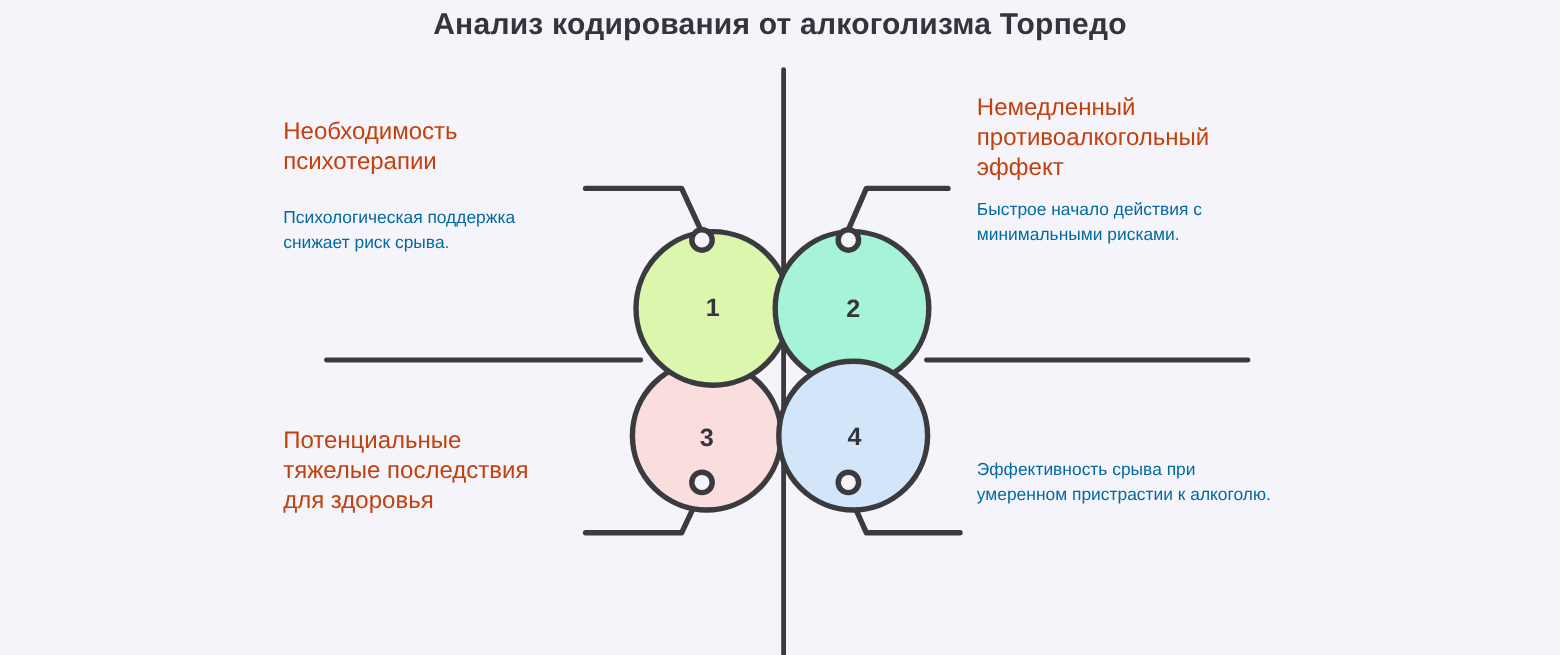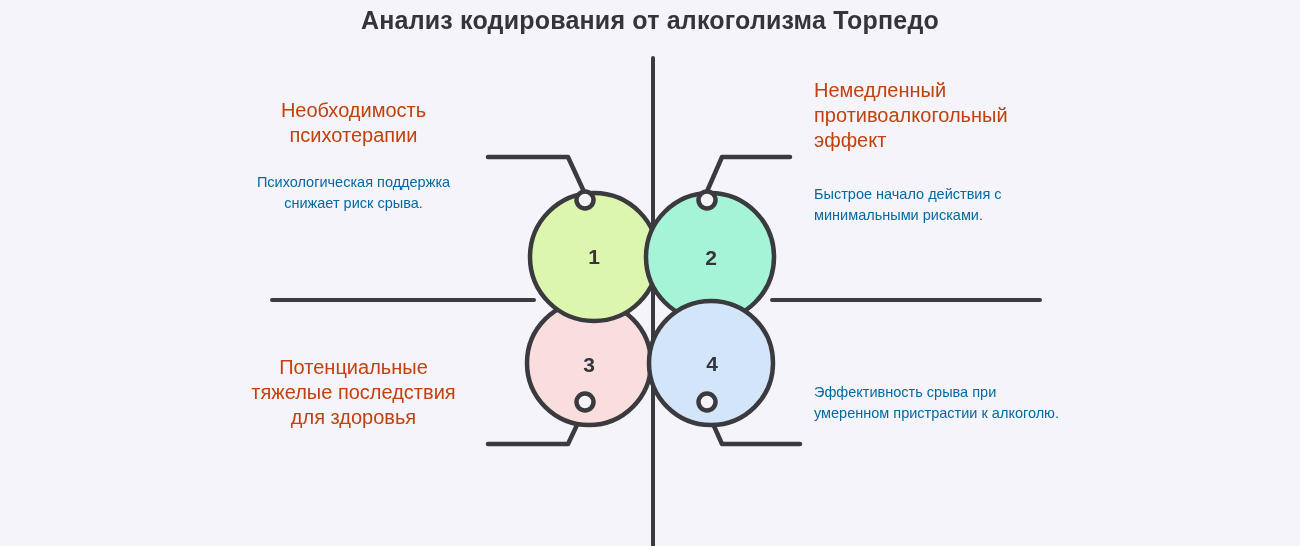--- a/index.html
+++ b/index.html
@@ -51,29 +51,29 @@
     margin: 0;
   }
   .block .body {
     font-size: 14.5px;
     font-weight: normal;
     color: #0369a1;
     line-height: 20.5px;
     margin: 0;
   }
   .block.right { text-align: left; }
-  .block.left  { text-align: center; }
+  .block.left  { text-align: left; }
 
   
   #block-1 { left: 236px; top: 98px; width: 235px; }
   #block-1 .body { margin-top: 24px; }
 
   
   #block-2 { left: 814px; top: 78px; width: 250px; }
-  #block-2 .body { margin-top: 31px; }
+  #block-2 .body { margin-top: 12px; }
 
   
   #block-3 { left: 236px; top: 355px; width: 235px; }
   #block-3 .body { margin-top: 24px; }
 
   
   #block-4 { left: 814px; top: 360px; width: 250px; }
   #block-4 .body { margin-top: 22px; }
 
   .circ-num {

